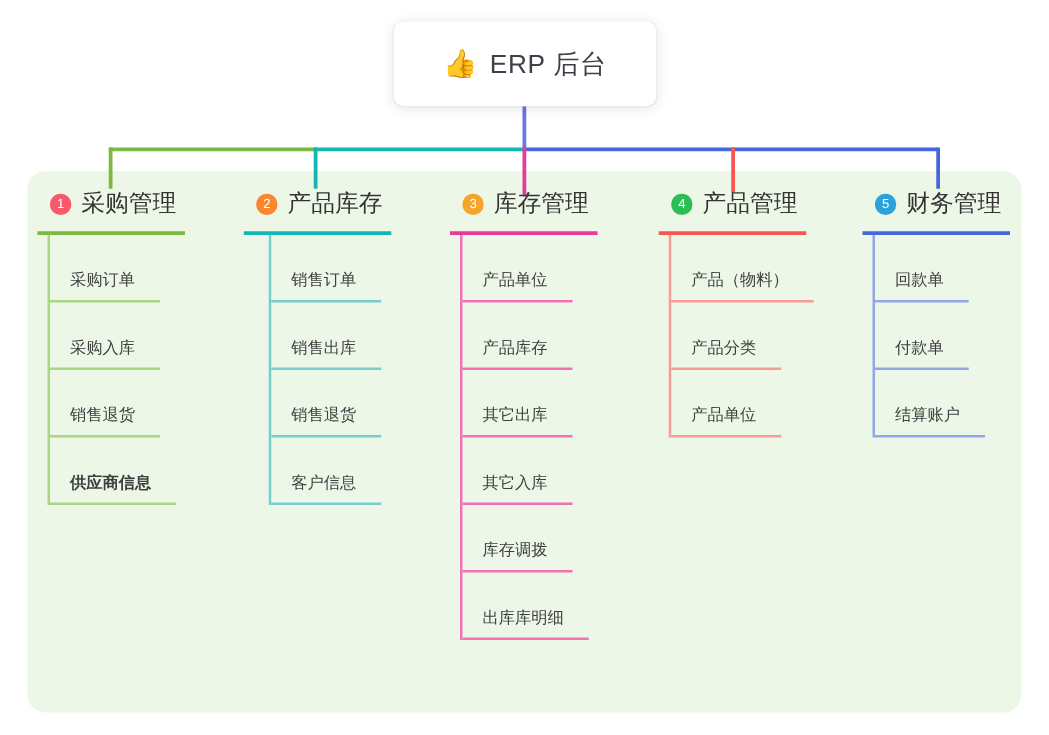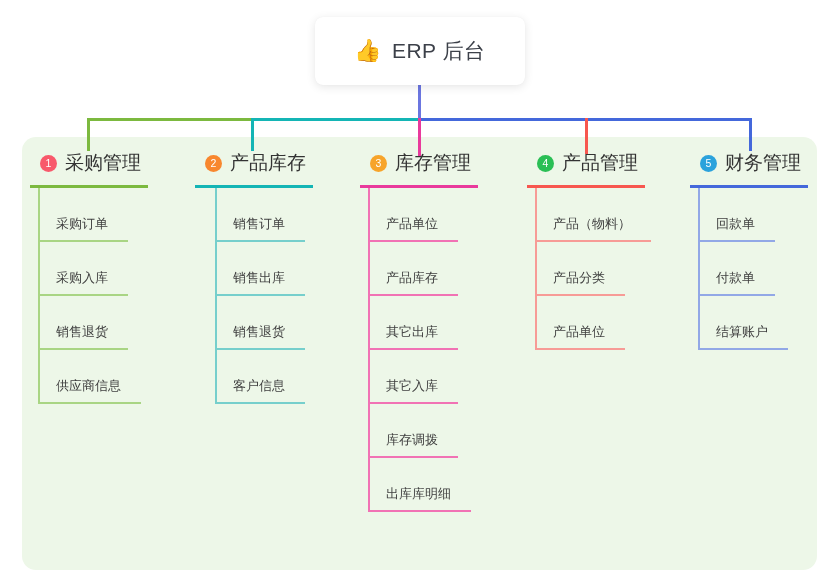--- a/index.html
+++ b/index.html
@@ -92,21 +92,21 @@
 <div class="branches">
     <div class="branch">
     <div class="branch-header" style="border-bottom-color: rgb(124, 185, 63);">
       <span class="badge" style="background: rgb(248, 89, 107);">1</span>
       <span class="branch-label">采购管理</span>
     </div>
     <div class="branch-children" style="border-left-color: rgb(169, 213, 132);">
         <div class="child" style="border-bottom-color: rgb(169, 213, 132);">采购订单</div>
         <div class="child" style="border-bottom-color: rgb(169, 213, 132);">采购入库</div>
         <div class="child" style="border-bottom-color: rgb(169, 213, 132);">销售退货</div>
-        <div class="child" style="border-bottom-color: rgb(169, 213, 132);">供应商信息</div>
+        <div class="child" style="border-bottom-color: rgb(169, 213, 132); font-weight: bold;">供应商信息</div>
       </div>
   </div>
     <div class="branch">
     <div class="branch-header" style="border-bottom-color: rgb(20, 181, 181);">
       <span class="badge" style="background: rgb(248, 135, 46);">2</span>
       <span class="branch-label">产品库存</span>
     </div>
     <div class="branch-children" style="border-left-color: rgb(118, 207, 204); margin-left: 20px;">
         <div class="child" style="border-bottom-color: rgb(118, 207, 204);">销售订单</div>
         <div class="child" style="border-bottom-color: rgb(118, 207, 204);">销售出库</div>

